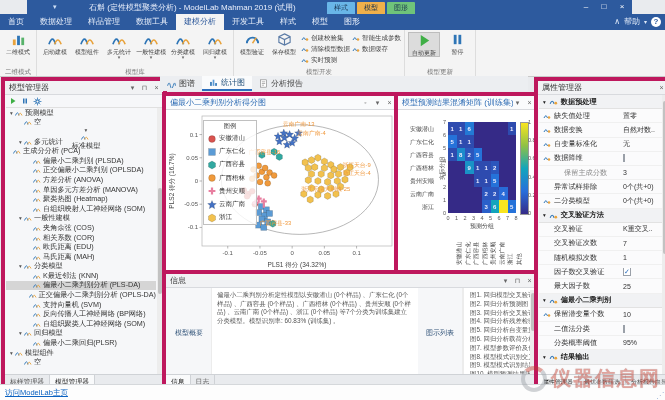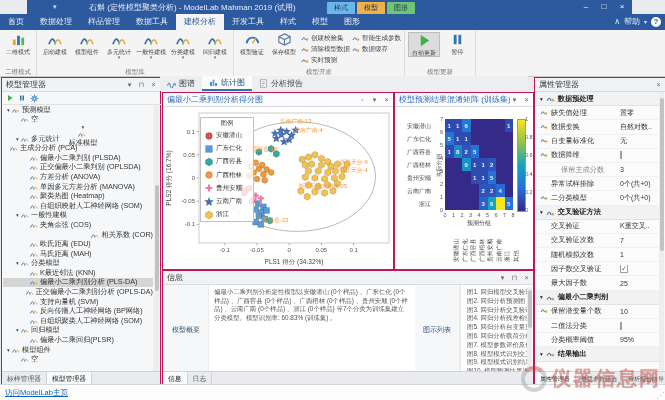--- a/index.html
+++ b/index.html
@@ -22,21 +22,21 @@
   .rgroup{position:relative;height:46px;border-right:1px solid #ddd;display:flex;flex-direction:column}
   .rgroup-items{display:flex;flex:1;align-items:flex-start;padding:2px 3px 0 3px;gap:2px}
   .rgroup-label{font-size:6.5px;color:#777;text-align:center;height:9px;line-height:9px}
   .ritem{display:flex;flex-direction:column;align-items:center;width:30px;font-size:6.5px;color:#444;text-align:center;line-height:7px}
   .ritem .cap{margin-top:1px;white-space:nowrap;transform:scale(.92)}
   .ritem.hl{background:#dcdcdc;border:1px solid #bdbdbd}
   .rstack{display:flex;flex-direction:column;gap:1px;justify-content:flex-start;padding-top:1px}
   .rsmall{display:flex;align-items:center;gap:2px;font-size:6.5px;color:#444;white-space:nowrap;height:10px}
   .caret{font-size:5px;color:#666;line-height:4px}
   
-  .panel{position:absolute;background:#f6f7f9;border:1px solid #be185d}
+  .panel{position:absolute;background:#f6f7f9;border:4px solid #be185d}
   .phead{height:13px;line-height:13px;font-size:8px;color:#333;padding-left:4px;background:#f1f2f4;border-bottom:1px solid #d8dade;position:relative}
   .phead .hicons{position:absolute;right:2px;top:0;display:flex;gap:3px;color:#666;font-size:7px}
   .hic{width:9px;height:13px;text-align:center;line-height:13px}
   
   #tree-toolbar{position:absolute;left:1px;top:14px;width:155px;height:12px;border-bottom:1px solid #e0e0e0;display:flex;gap:4px;padding-left:3px;align-items:center}
   #tree{position:absolute;left:1px;top:27px;width:150px;bottom:14px;overflow:hidden;background:#f6f7f9}
   .trow{height:9.6px;display:flex;align-items:center;font-size:7.2px;color:#333;white-space:nowrap}
   .trow.sel{background:#d5d5d5}
   .texp{width:7px;font-size:5.5px;color:#555;text-align:center}
   .tico{margin-right:2px;display:inline-flex}
@@ -63,21 +63,21 @@
   
   #info-body{position:absolute;left:1px;top:14px;right:1px;bottom:14px;background:#fff;overflow:hidden}
   .irow{display:flex;border-bottom:1px solid #ececec}
   .ilabel{width:44px;min-width:44px;background:#f6f7f9;color:#33557a;font-size:7px;display:flex;align-items:center;justify-content:center;border-right:1px solid #ececec}
   .itext{font-size:6.4px;line-height:8.6px;color:#555;padding:3px 5px;width:196px}
   .figcol{border-left:1px solid #ececec;font-size:6.4px;line-height:8.8px;color:#555;padding:3px 4px 0 6px;flex:1;white-space:nowrap;overflow:hidden}
   
   #props{position:absolute;left:1px;top:14px;right:1px;bottom:14px;background:#fbfbfc;overflow:hidden;font-size:7.2px;color:#333}
   .prow{height:13.2px;display:flex;align-items:center;border-bottom:1px solid #f0f0f0;padding-left:4px}
   .prow.sec{background:#f1f2f4;font-weight:bold;color:#222;border-bottom:1px solid #e2e2e2}
-  .pl{flex:1;white-space:nowrap;overflow:hidden;display:flex;gap:3px}
+  .pl{flex:1;white-space:nowrap;overflow:hidden;display:flex;align-items:center;gap:3px}
   .pv{width:44px;font-size:7px;color:#333;white-space:nowrap;overflow:hidden}
   .chk{width:8px;height:8px;border:1px solid #9aa0a8;background:#fff;font-size:7px;line-height:8px;text-align:center;color:#2d6fbd}
   
   #statusbar{position:absolute;left:0;top:384px;width:665px;height:16px;background:#fdfdfd;border-top:1px solid #d5d8db}
   #home-link{position:absolute;left:5px;top:3px;font-size:7.5px;color:#0b62c1;text-decoration:underline}
   #watermark{position:absolute;right:4px;bottom:8px;display:flex;align-items:center;gap:4px;opacity:.45;z-index:30;pointer-events:none}
   #wm-ring{width:26px;height:26px;border-radius:50%;border:4px solid #9aa0a6;box-sizing:border-box;border-top-color:#c0392b}
   #wm-text{font-size:20px;font-weight:bold;color:#c0392b;letter-spacing:2px;text-shadow:0 0 1px #888}
   .grip{position:absolute;right:1px;bottom:1px;width:8px;height:8px;color:#9fb6d8;font-size:8px;line-height:8px}
 </style>
@@ -403,21 +403,21 @@
       <div class="trow" style="padding-left: 20px;">
         <span class="texp"></span>
         <span class="tico">
           <svg width="8" height="8" viewBox="0 0 16 16">
             <path d="M1 13 Q5 2 8 13" fill="none" stroke="#2e75b6" stroke-width="1.8"></path>
             <path d="M7 13 Q10.5 4 14 13" fill="none" stroke="#e8a33d" stroke-width="1.8"></path>
           </svg>
         </span>
         <span>夹角余弦 (COS)</span>
       </div>
-      <div class="trow" style="padding-left: 20px; justify-content: flex-end;">
+      <div class="trow" style="padding-left: 20px;">
         <span class="texp"></span>
         <span class="tico">
           <svg width="8" height="8" viewBox="0 0 16 16">
             <path d="M1 13 Q5 2 8 13" fill="none" stroke="#2e75b6" stroke-width="1.8"></path>
             <path d="M7 13 Q10.5 4 14 13" fill="none" stroke="#e8a33d" stroke-width="1.8"></path>
           </svg>
         </span>
         <span>相关系数 (COR)</span>
       </div>
       <div class="trow" style="padding-left: 20px;">

